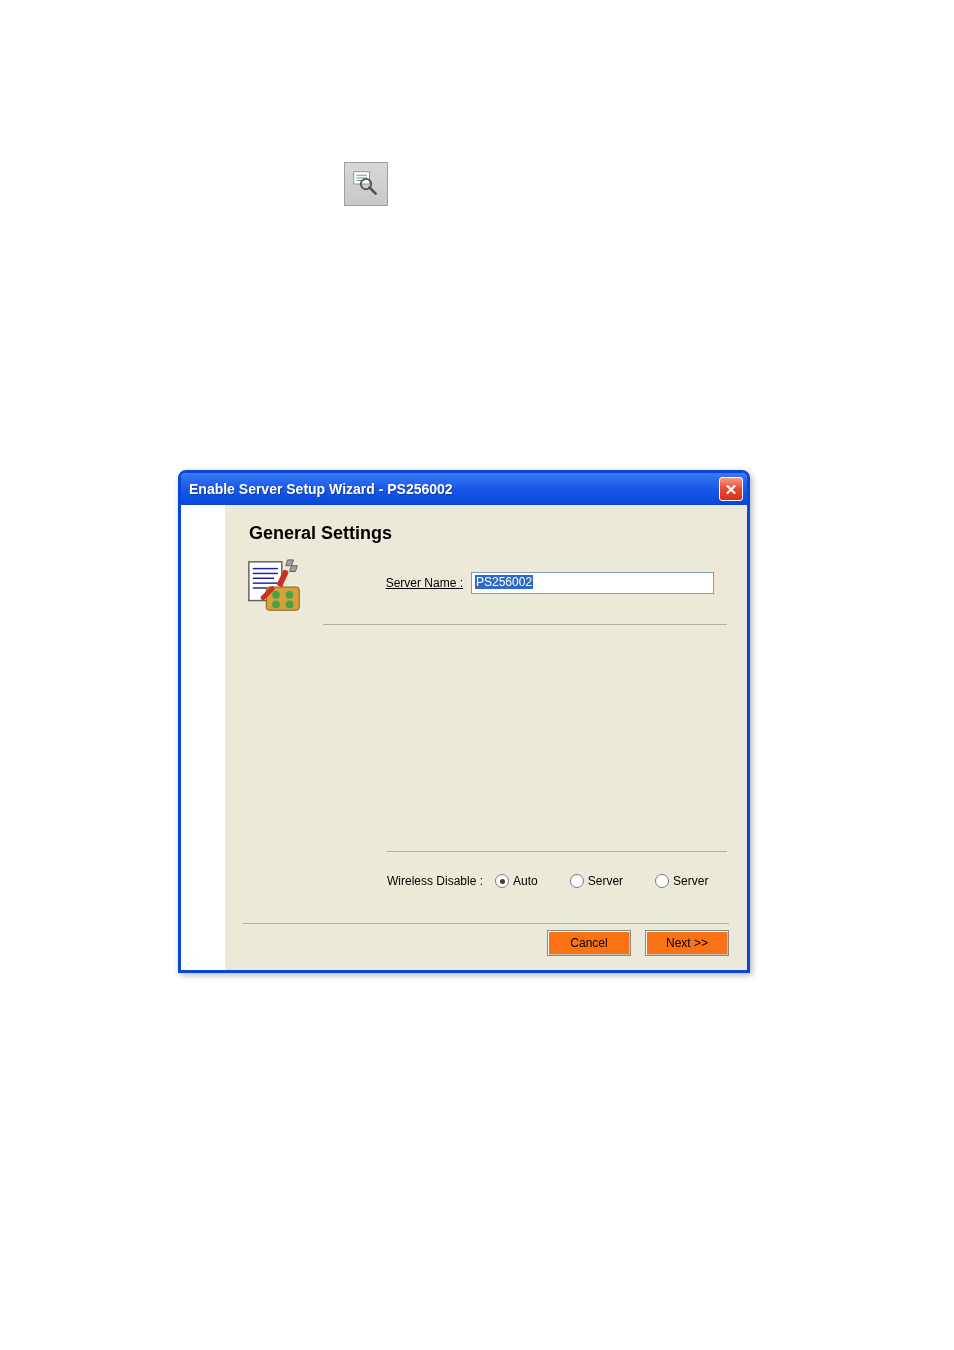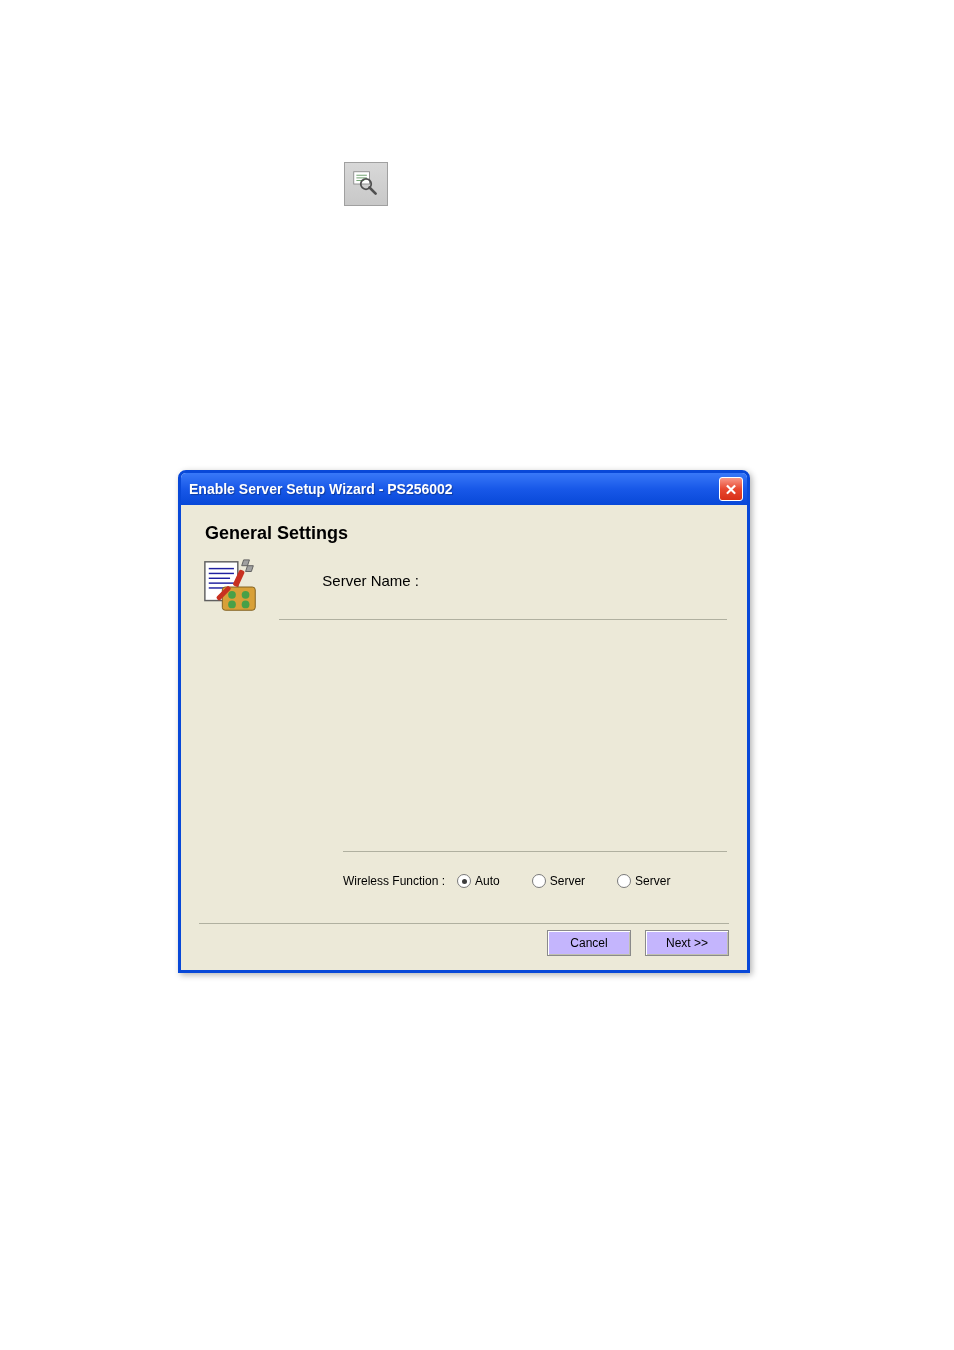--- a/index.html
+++ b/index.html
@@ -73,20 +73,21 @@
       cursor: pointer;
       line-height: 1;
     }
     
     .dialog-body {
       background: #ece9d8;
       height: calc(100% - 32px);
       position: relative;
       padding: 18px 20px;
       box-sizing: border-box;
+      margin-left: 44px;
     }
     
     .section-title {
       font-size: 18px;
       font-weight: bold;
       color: #000000;
       margin-bottom: 12px;
       margin-left: 4px;
     }
     
@@ -104,25 +105,26 @@
     
     .field-row {
       margin-top: 16px;
       display: flex;
       align-items: center;
       padding-bottom: 30px;
       border-bottom: 1px solid #b0b0a0;
     }
     
     .field-label {
-      font-size: 15px;
+      font-size: 12px;
       color: #000000;
       margin-right: 8px;
       text-align: right;
       width: 140px;
+      text-decoration: underline;
     }
     
     .text-input {
       background: #ffffff;
       border: 1px solid #7f9db9;
       padding: 2px 3px;
       font-size: 12px;
       width: 235px;
       height: 16px;
       font-family: Tahoma, Arial, sans-serif;
@@ -185,21 +187,21 @@
       position: absolute;
       bottom: 14px;
       right: 18px;
       display: flex;
       gap: 14px;
     }
     
     .dialog-button {
       width: 82px;
       height: 24px;
-      background: #c4b5fd;
+      background: #f97316;
       border: 1px solid #8a8a8a;
       box-shadow: inset 1px 1px 0 #ffffff, inset -1px -1px 0 #c0c0b0;
       font-size: 12px;
       font-family: Tahoma, Arial, sans-serif;
       cursor: pointer;
       display: flex;
       align-items: center;
       justify-content: center;
     }
     
@@ -251,26 +253,29 @@
         <circle cx="32" cy="50" r="4" fill="#48a048"></circle>
         <circle cx="46" cy="50" r="4" fill="#48a048"></circle>
         <path d="M 44 4 L 50 4 L 48 10 L 54 10 L 52 16 L 46 16 L 48 10 L 42 10 Z" fill="#a0a0a0" stroke="#606060"></path>
         <rect x="36" y="14" width="6" height="18" rx="2" fill="#c83020" transform="rotate(25 39 23)"></rect>
         <rect x="14" y="36" width="18" height="5" rx="2" fill="#c83020" transform="rotate(-45 23 38)"></rect>
       </svg>
 
       <div style="flex:1">
         <div class="field-row">
           <span class="field-label">Server Name :</span>
+          <div class="text-input">
+            <span class="selected">PS256002</span>
+          </div>
         </div>
       </div>
     </div>
 
     <div class="wireless-row">
-      <span class="wireless-label">Wireless Function :</span>
+      <span class="wireless-label">Wireless Disable :</span>
       <div class="radio-group">
         <div class="radio-item">
           <span class="radio-circle checked"></span>
           <span>Auto</span>
         </div>
         <div class="radio-item">
           <span class="radio-circle"></span>
           <span>Server</span>
         </div>
         <div class="radio-item">

